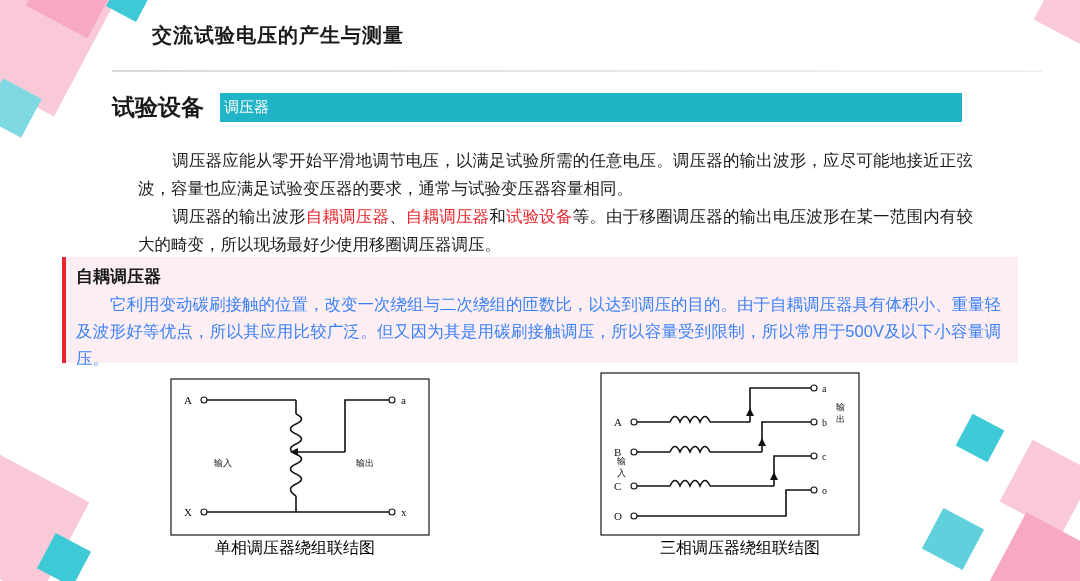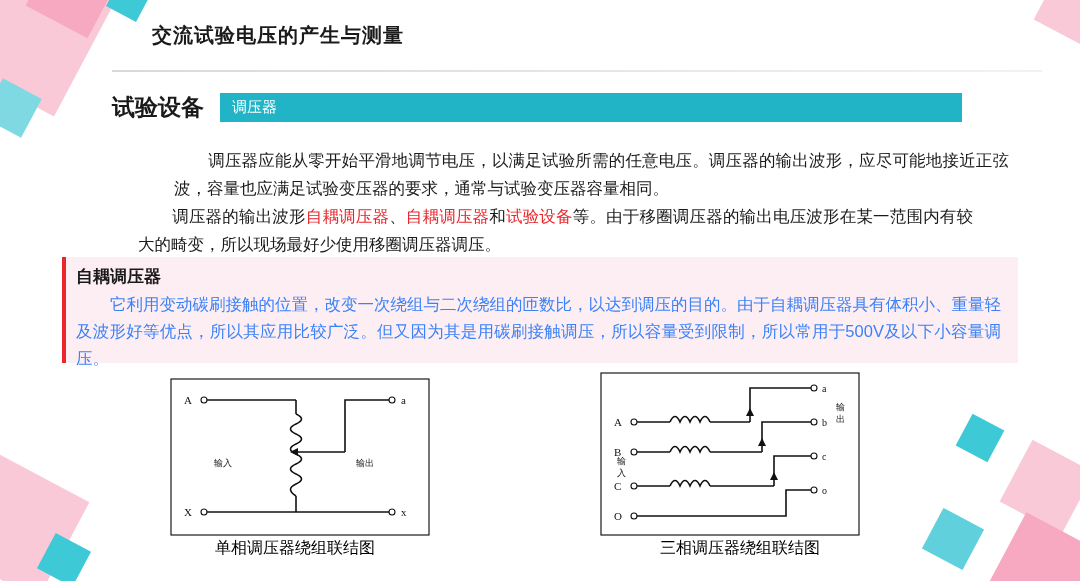--- a/index.html
+++ b/index.html
@@ -121,39 +121,39 @@
     color: #1a1a1a;
     margin-right: 16px;
     white-space: nowrap;
   }
   .section-bar {
     flex: 1;
     height: 29px;
     background: #21b3c6;
     display: flex;
     align-items: center;
-    padding-left: 12px;
+    padding-left: 4px;
     box-sizing: border-box;
   }
   .section-bar span {
     color: #ffffff;
     font-size: 15px;
   }
 
   
   .para {
     position: absolute;
     left: 138px;
     width: 835px;
     font-size: 16.5px;
     line-height: 28px;
     color: #1a1a1a;
     text-align: justify;
   }
-  .para.p1 { top: 146px; margin-left: 36px; }
+  .para.p1 { top: 146px; }
   .para.p2 { top: 202px; }
   .indent { display: inline-block; width: 34px; }
   .red { color: #e8262b; }
 
   
   .hl-box {
     position: absolute;
     left: 62px;
     top: 257px;
     width: 956px;

